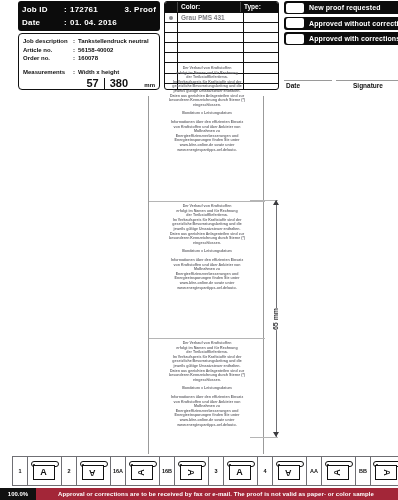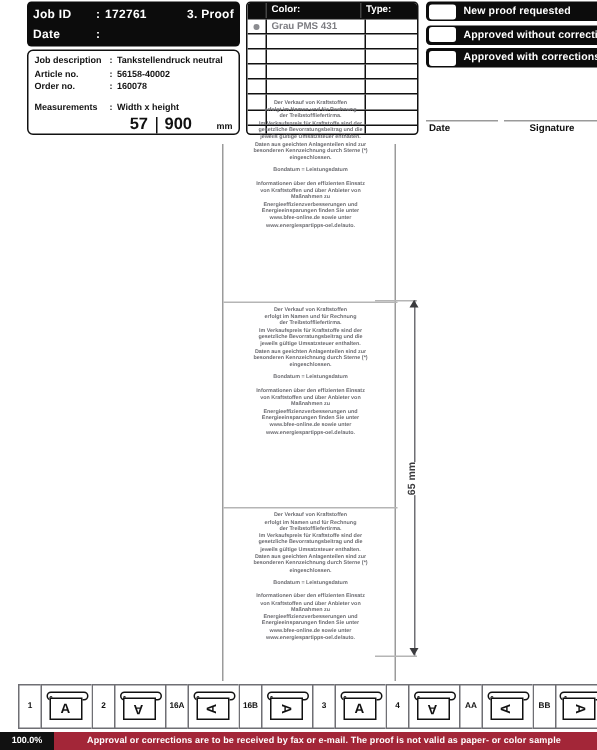--- a/index.html
+++ b/index.html
@@ -139,20 +139,21 @@
   <div class="jobbox">
     <div class="jobrow">
       <span class="lbl">Job ID</span>
       <span class="sep">:</span>
       <span class="val">172761</span>
       <span class="proof">3. Proof</span>
     </div>
     <div class="jobrow">
       <span class="lbl">Date</span>
       <span class="sep">:</span>
+      <span class="val">01. 04. 2016</span>
     </div>
   </div>
 
   <div class="infobox">
     <div class="inforow">
       <span class="lbl">Job description</span>
       <span class="sep">:</span>
       <span class="val">Tankstellendruck neutral</span>
     </div>
     <div class="inforow">
@@ -166,21 +167,21 @@
       <span class="val">160078</span>
     </div>
     <div class="inforow measlabel">
       <span class="lbl">Measurements</span>
       <span class="sep">:</span>
       <span class="val">Width x height</span>
     </div>
     <div class="measvals">
       <span class="w">57</span>
       <span class="bar"></span>
-      <span class="h">900</span>
+      <span class="h">380</span>
       <span class="unit">mm</span>
     </div>
   </div>
 
   <div class="colortable">
     <div class="ct-head">
       <div class="c0"></div>
       <div class="c1">Color:</div>
       <div class="c2">Type:</div>
     </div>

